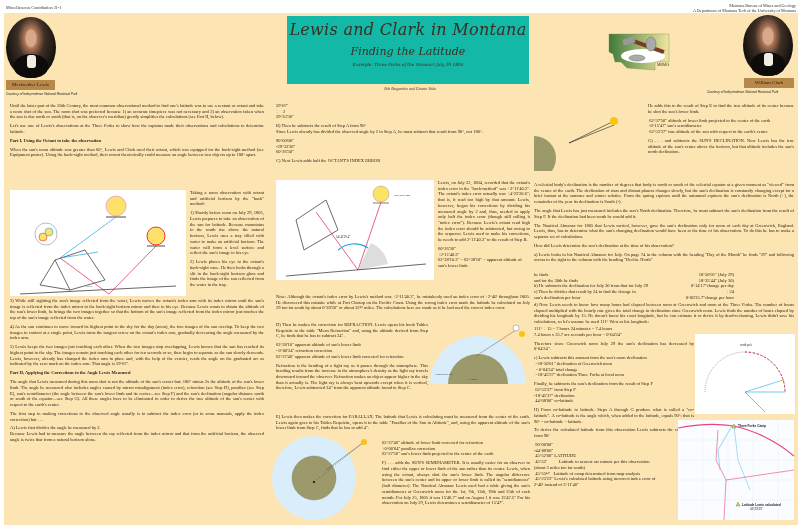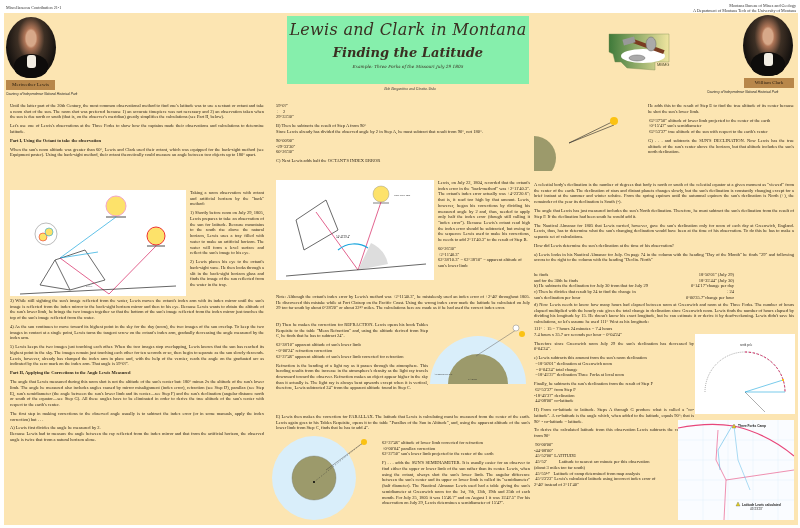--- a/index.html
+++ b/index.html
@@ -8,24 +8,24 @@
   .topline { position: absolute; font-size: 4.2px; color: #333; line-height: 5px; }
   #misc { left: 6px; top: 5px; }
   #mbmg-top { right: 4px; top: 3px; text-align: right; }
   .poster { position: absolute; left: 4px; top: 13px; width: 794px; height: 512px; background: #fce5b2; }
   .portrait { position: absolute; width: 50px; height: 61px; border-radius: 50%;
     background: radial-gradient(ellipse at 50% 35%, #d7a889 0 14%, #b07658 18%, #3e3025 38%, #171310 70%); }
   .portrait .coat { position: absolute; left: 8px; right: 8px; bottom: 0; height: 24px; border-radius: 50% 50% 45% 45%; background: #0e0c0b; }
   .portrait .shirt { position: absolute; left: 21px; width: 9px; bottom: 10px; height: 13px; background: #f2ede3; border-radius: 3px; }
   .nameplate { position: absolute; background: #b8874a; color: #2a1e10; font-size: 5px; text-align: center; line-height: 10px; height: 10px; }
   .courtesy { position: absolute; font-family: "Liberation Sans", sans-serif; font-style: italic; font-size: 3.2px; color: #222; }
-  .titlebox { position: absolute; left: 287px; top: 16px; width: 242px; height: 68px; background: #86efac; }
+  .titlebox { position: absolute; left: 287px; top: 16px; width: 242px; height: 68px; background: #14b8a6; }
   .title { font-family: "DejaVu Serif", serif; font-style: italic; text-align: center; color: #3a2f22; }
   #t1 { font-size: 16px; margin-top: 4px; letter-spacing: 0.3px; }
-  #t2 { font-size: 13px; margin-top: 6px; font-weight: bold; }
+  #t2 { font-size: 11px; margin-top: 6px; }
   #t3 { font-size: 4.3px; margin-top: 4px; }
   #authors { position: absolute; left: 290px; top: 87px; width: 240px; text-align: center; font-style: italic; font-size: 3.8px; color: #333; }
   .logo { position: absolute; left: 607px; top: 32px; width: 64px; height: 40px; }
   .txt { position: absolute; font-size: 4.5px; line-height: 5.7px; color: #2d2417; text-align: justify; }
   .txt p { margin-bottom: 3.2px; }
   .txt b { font-weight: bold; }
   .pre { white-space: pre; text-align: left; }
   .fig { position: absolute; background: #ffffff; }
   .fig svg { width: 100%; height: 100%; display: block; }
 </style>

